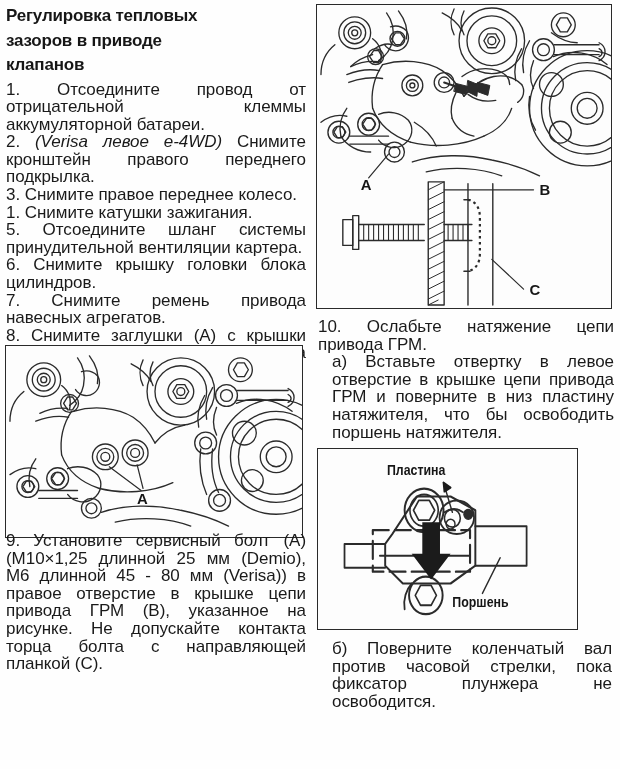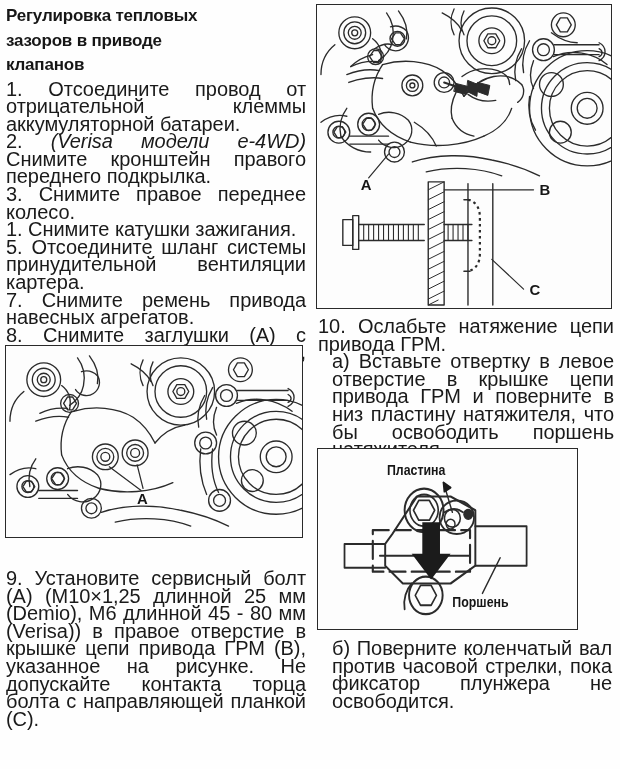--- a/index.html
+++ b/index.html
@@ -30,21 +30,21 @@
   }
   #page-title {
     font-size: 17px;
     font-weight: bold;
     line-height: 24.5px;
     letter-spacing: -0.2px;
     margin: 0 0 3px 0;
     color: #161616;
   }
   .body-text {
-    font-size: 20px;
+    font-size: 17px;
     line-height: 17.6px;
     color: #1a1a1a;
     text-align: justify;
     margin: 0;
     letter-spacing: -0.05px;
   }
   .body-text .em {
     font-style: italic;
   }
   #steps-1-8 p { margin: 0; }
@@ -70,44 +70,45 @@
     font-family: "Liberation Sans", sans-serif;
   }
   .cap-label {
     font-size: 14px;
     font-weight: bold;
     fill: #161616;
     font-family: "Liberation Sans", sans-serif;
   }
 
   
-  #step-9-text   { position: absolute; left: 6px;   top: 570px; width: 300px; }
+  #step-9-text   { position: absolute; left: 6px;   top: 532px; width: 300px; }
   #step-10-text  { position: absolute; left: 318px; top: 318px; width: 296px; }
   #step-10b-text { position: absolute; left: 318px; top: 640px; width: 294px; }
 
   .indent { padding-left: 14px; }
 </style>
 </head>
 <body>
 
 <div class="page">
 
   <div id="left-column">
     <h1 id="page-title">
       <span>Регулировка тепловых</span><br>
       <span>зазоров в приводе</span><br>
       <span>клапанов</span>
     </h1>
 
     <div id="steps-1-8">
       <p class="body-text">1. Отсоедините провод от отрицательной клеммы аккумуляторной батареи.</p>
-      <p class="body-text"><span>2. </span><span class="em">(Verisa модели e-4WD)</span><span> Снимите кронштейн правого переднего подкрылка.</span></p>
+      <p class="body-text"><span>2. </span><span class="em">(Verisa левое e-4WD)</span><span> Снимите кронштейн правого переднего подкрылка.</span></p>
       <p class="body-text">3. Снимите правое переднее колесо.</p>
       <p class="body-text">1. Снимите катушки зажигания.</p>
       <p class="body-text">5. Отсоедините шланг системы принудительной вентиляции картера.</p>
+      <p class="body-text">6. Снимите крышку головки блока цилиндров.</p>
       <p class="body-text">7. Снимите ремень привода навесных агрегатов.</p>
       <p class="body-text">8. Снимите заглушки (A) с крышки цепи привода ГРМ, указанные на рисунке.</p>
     </div>
   </div>
 
   <div class="figure-box" id="figure-top-right">
     <svg viewBox="0 0 296 305" preserveAspectRatio="none">
       <g fill="none" stroke="#2b2b2b" stroke-width="1.35" stroke-linecap="round" stroke-linejoin="round">
 
         <circle cx="38" cy="28" r="16"></circle>

